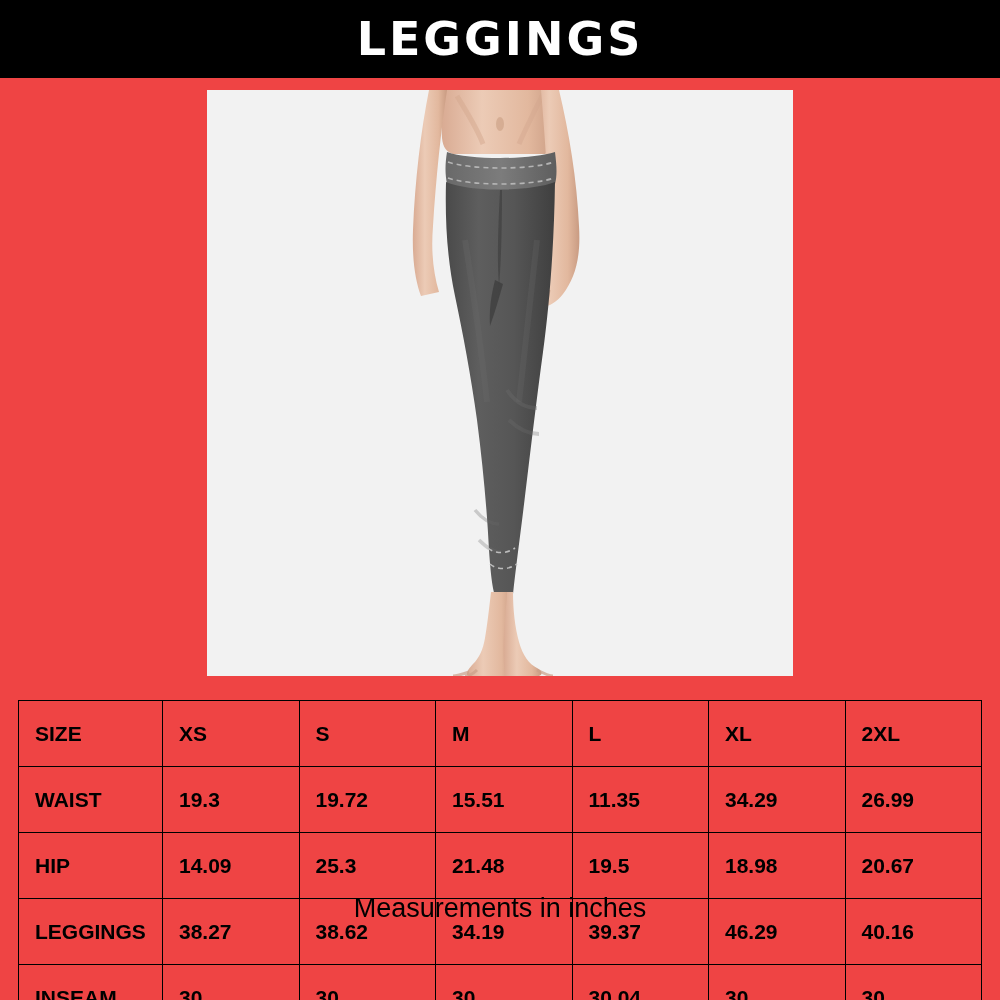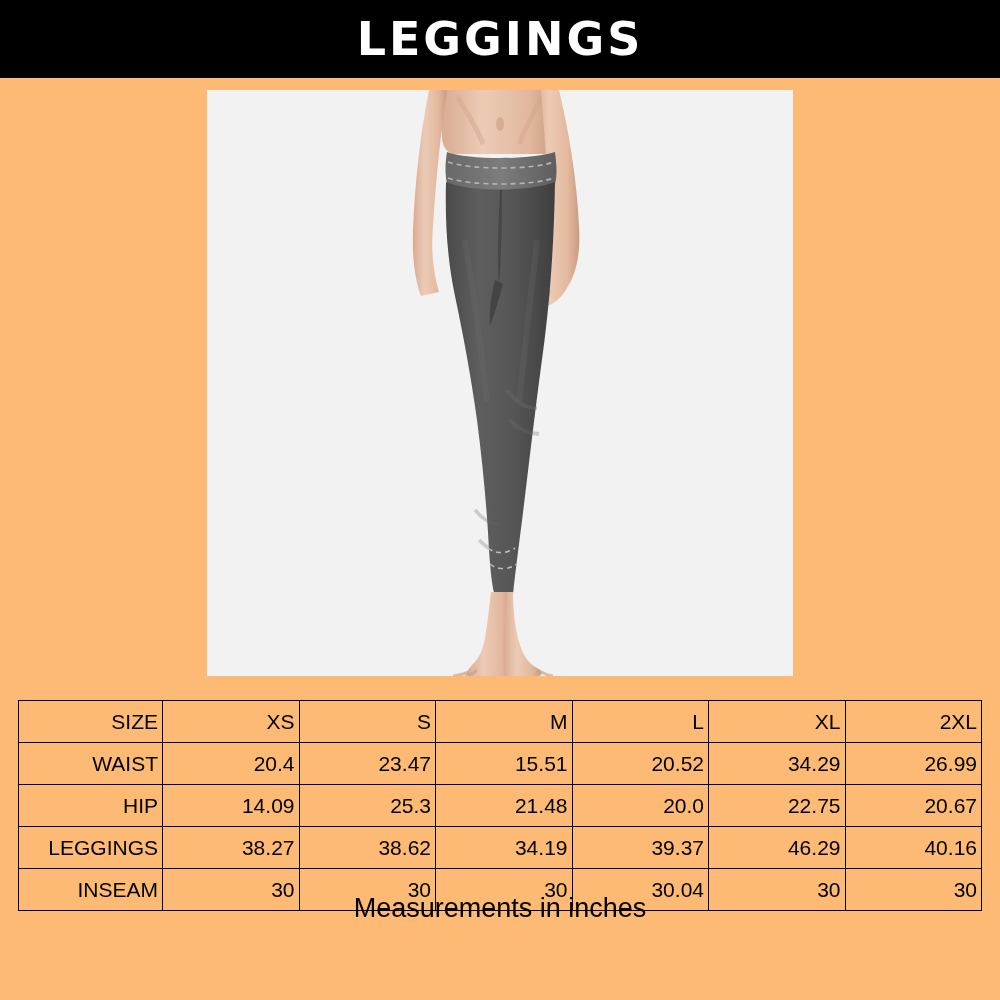--- a/index.html
+++ b/index.html
@@ -11,21 +11,21 @@
     width: 1000px;
     height: 1000px;
     font-family: "Liberation Sans", sans-serif;
     color: #000000;
     overflow: hidden;
   }
   .page {
     position: relative;
     width: 1000px;
     height: 1000px;
-    background: #fdba74;
+    background: #ef4444;
   }
 
   
   .header-bar {
     position: absolute;
     top: 0;
     left: 0;
     width: 1000px;
     height: 78px;
     background: #000000;
@@ -65,26 +65,26 @@
     position: absolute;
     left: 18px;
     top: 700px;
     width: 964px;
     border-collapse: collapse;
     table-layout: fixed;
   }
   .size-table td, .size-table th {
     border: 1px solid #000000;
     height: 33px;
-    text-align: right;
+    text-align: left;
     vertical-align: middle;
     font-family: "Liberation Sans", sans-serif;
     font-size: 21px;
-    font-weight: normal;
-    padding: 4px;
+    font-weight: bold;
+    padding: 16px;
     color: #000000;
   }
   .size-table col.lbl { width: 144px; }
 
   
   .footer-note {
     position: absolute;
     left: 0;
     top: 893px;
     width: 1000px;
@@ -194,34 +194,34 @@
         <th>S</th>
         <th>M</th>
         <th>L</th>
         <th>XL</th>
         <th>2XL</th>
       </tr>
     </thead>
     <tbody>
       <tr>
         <td>WAIST</td>
-        <td>20.4</td>
-        <td>23.47</td>
+        <td>19.3</td>
+        <td>19.72</td>
         <td>15.51</td>
-        <td>20.52</td>
+        <td>11.35</td>
         <td>34.29</td>
         <td>26.99</td>
       </tr>
       <tr>
         <td>HIP</td>
         <td>14.09</td>
         <td>25.3</td>
         <td>21.48</td>
-        <td>20.0</td>
-        <td>22.75</td>
+        <td>19.5</td>
+        <td>18.98</td>
         <td>20.67</td>
       </tr>
       <tr>
         <td>LEGGINGS</td>
         <td>38.27</td>
         <td>38.62</td>
         <td>34.19</td>
         <td>39.37</td>
         <td>46.29</td>
         <td>40.16</td>

